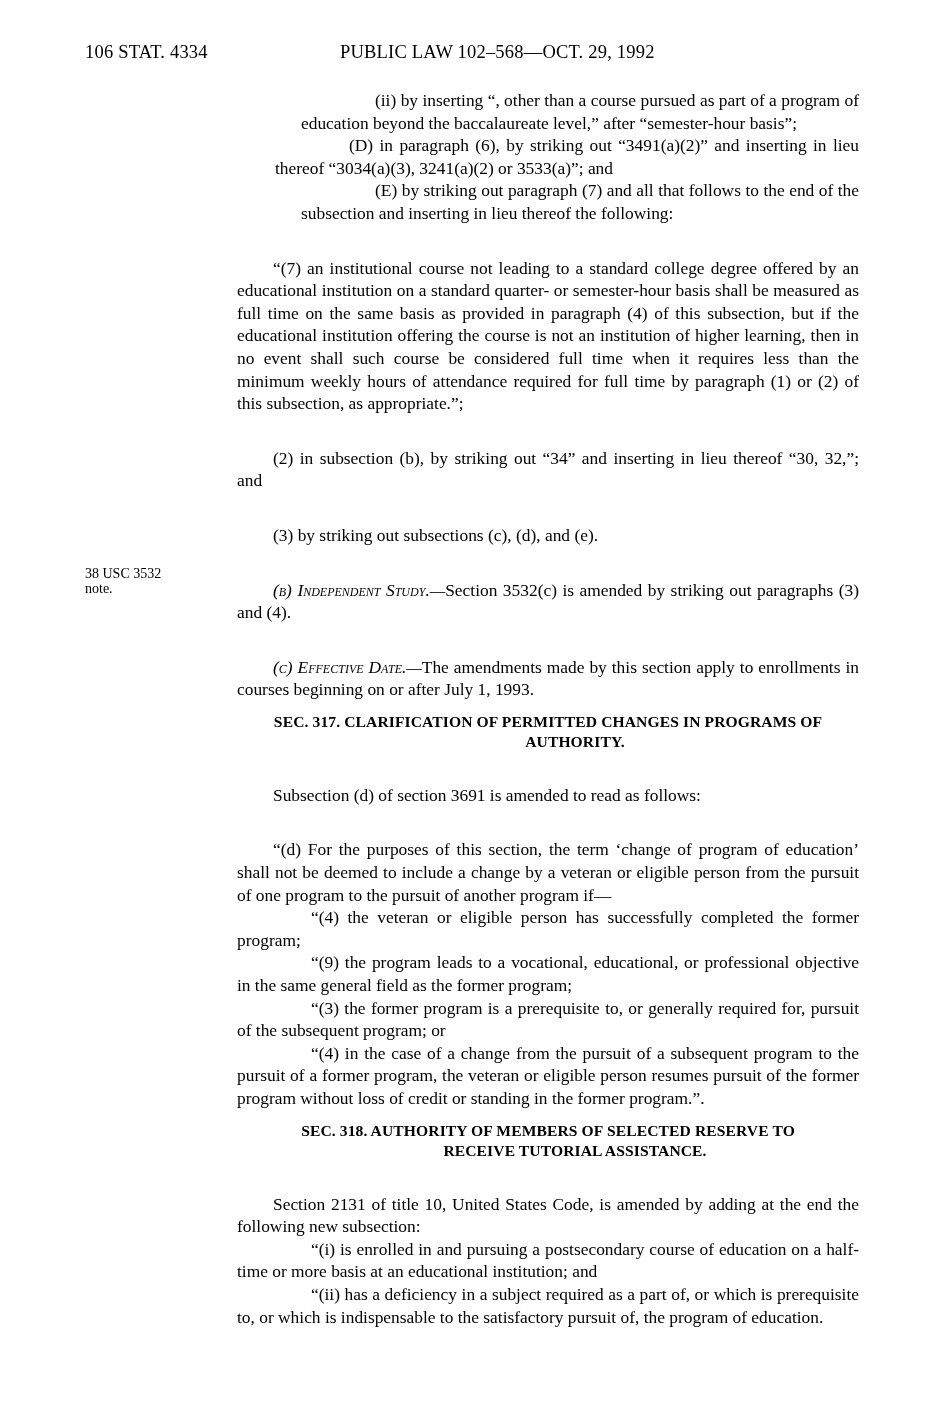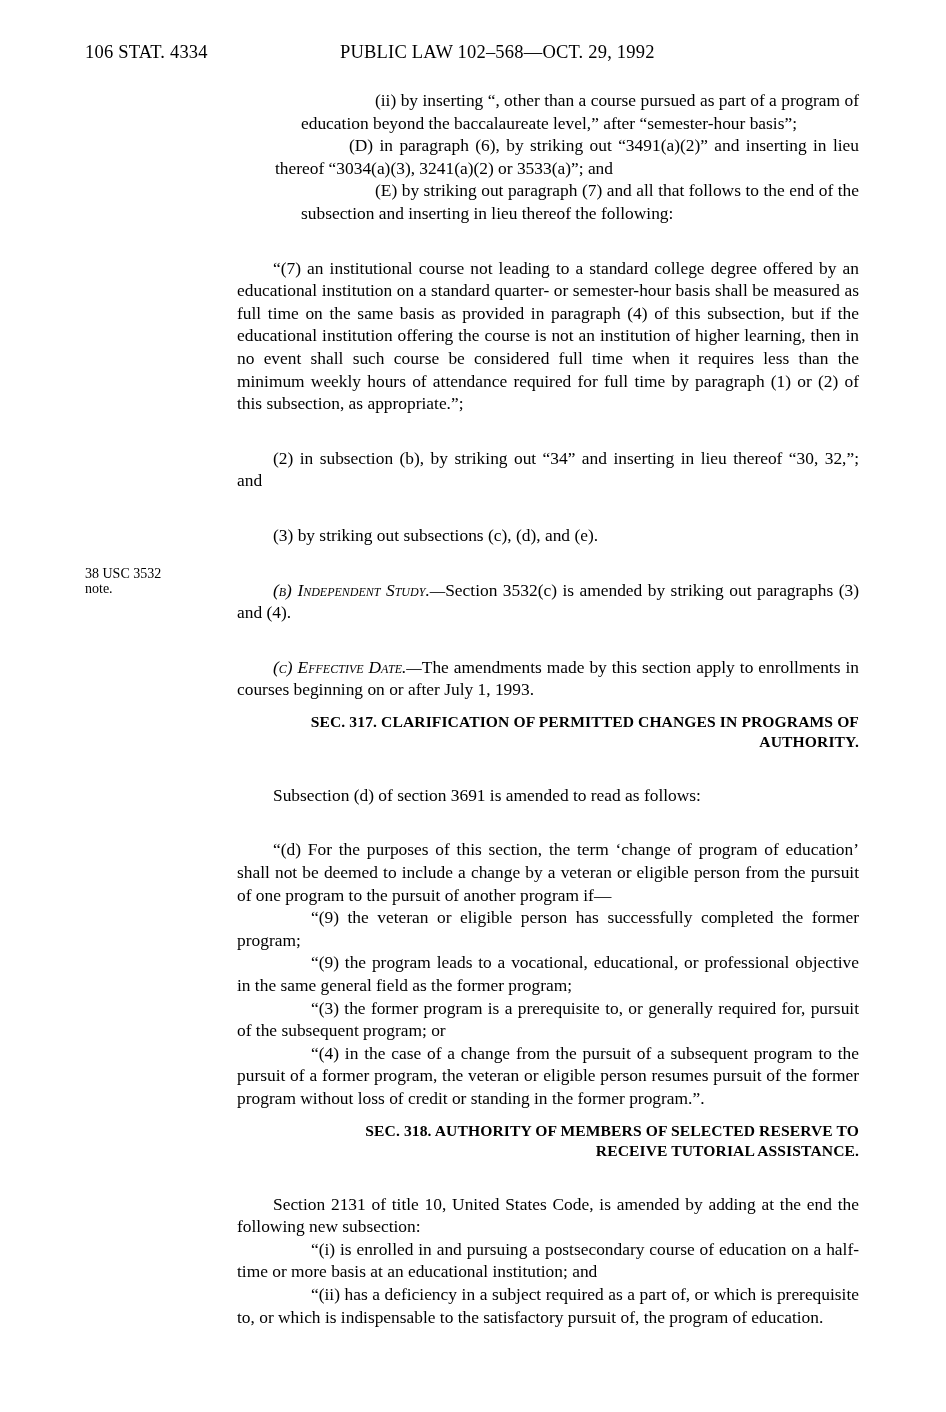--- a/index.html
+++ b/index.html
@@ -64,21 +64,21 @@
   .i2 { text-indent: 36px; margin-top: 32px; }
   .hang-l1 { padding-left: 64px; }
   .hang-l1b { padding-left: 38px; }
   .sc { font-variant: small-caps; font-style: italic; }
   .sec-head {
     font-weight: bold;
     font-size: 15.6px;
     line-height: 20px;
     margin-top: 11px;
     margin-bottom: 9px;
-    text-align: right;
+    text-align: center;
     letter-spacing: 0.1px;
   }
   .sec-head .cont {
     display: block;
     padding-left: 54px;
   }
 </style>
 </head>
 <body>
 
@@ -114,21 +114,21 @@
 
     <div class="sec-head">
       <span>SEC. 317. CLARIFICATION OF PERMITTED CHANGES IN PROGRAMS OF</span>
       <span class="cont">AUTHORITY.</span>
     </div>
 
     <p class="i2">Subsection (d) of section 3691 is amended to read as follows:</p>
 
     <p class="i2">“(d) For the purposes of this section, the term ‘change of program of education’ shall not be deemed to include a change by a veteran or eligible person from the pursuit of one program to the pursuit of another program if—</p>
 
-    <p class="i1">“(9) the veteran or eligible person has successfully completed the former program;</p>
+    <p class="i1">“(4) the veteran or eligible person has successfully completed the former program;</p>
 
     <p class="i1">“(9) the program leads to a vocational, educational, or professional objective in the same general field as the former program;</p>
 
     <p class="i1">“(3) the former program is a prerequisite to, or generally required for, pursuit of the subsequent program; or</p>
 
     <p class="i1">“(4) in the case of a change from the pursuit of a subsequent program to the pursuit of a former program, the veteran or eligible person resumes pursuit of the former program without loss of credit or standing in the former program.”.</p>
 
     <div class="sec-head">
       <span>SEC. 318. AUTHORITY OF MEMBERS OF SELECTED RESERVE TO</span>
       <span class="cont">RECEIVE TUTORIAL ASSISTANCE.</span>

